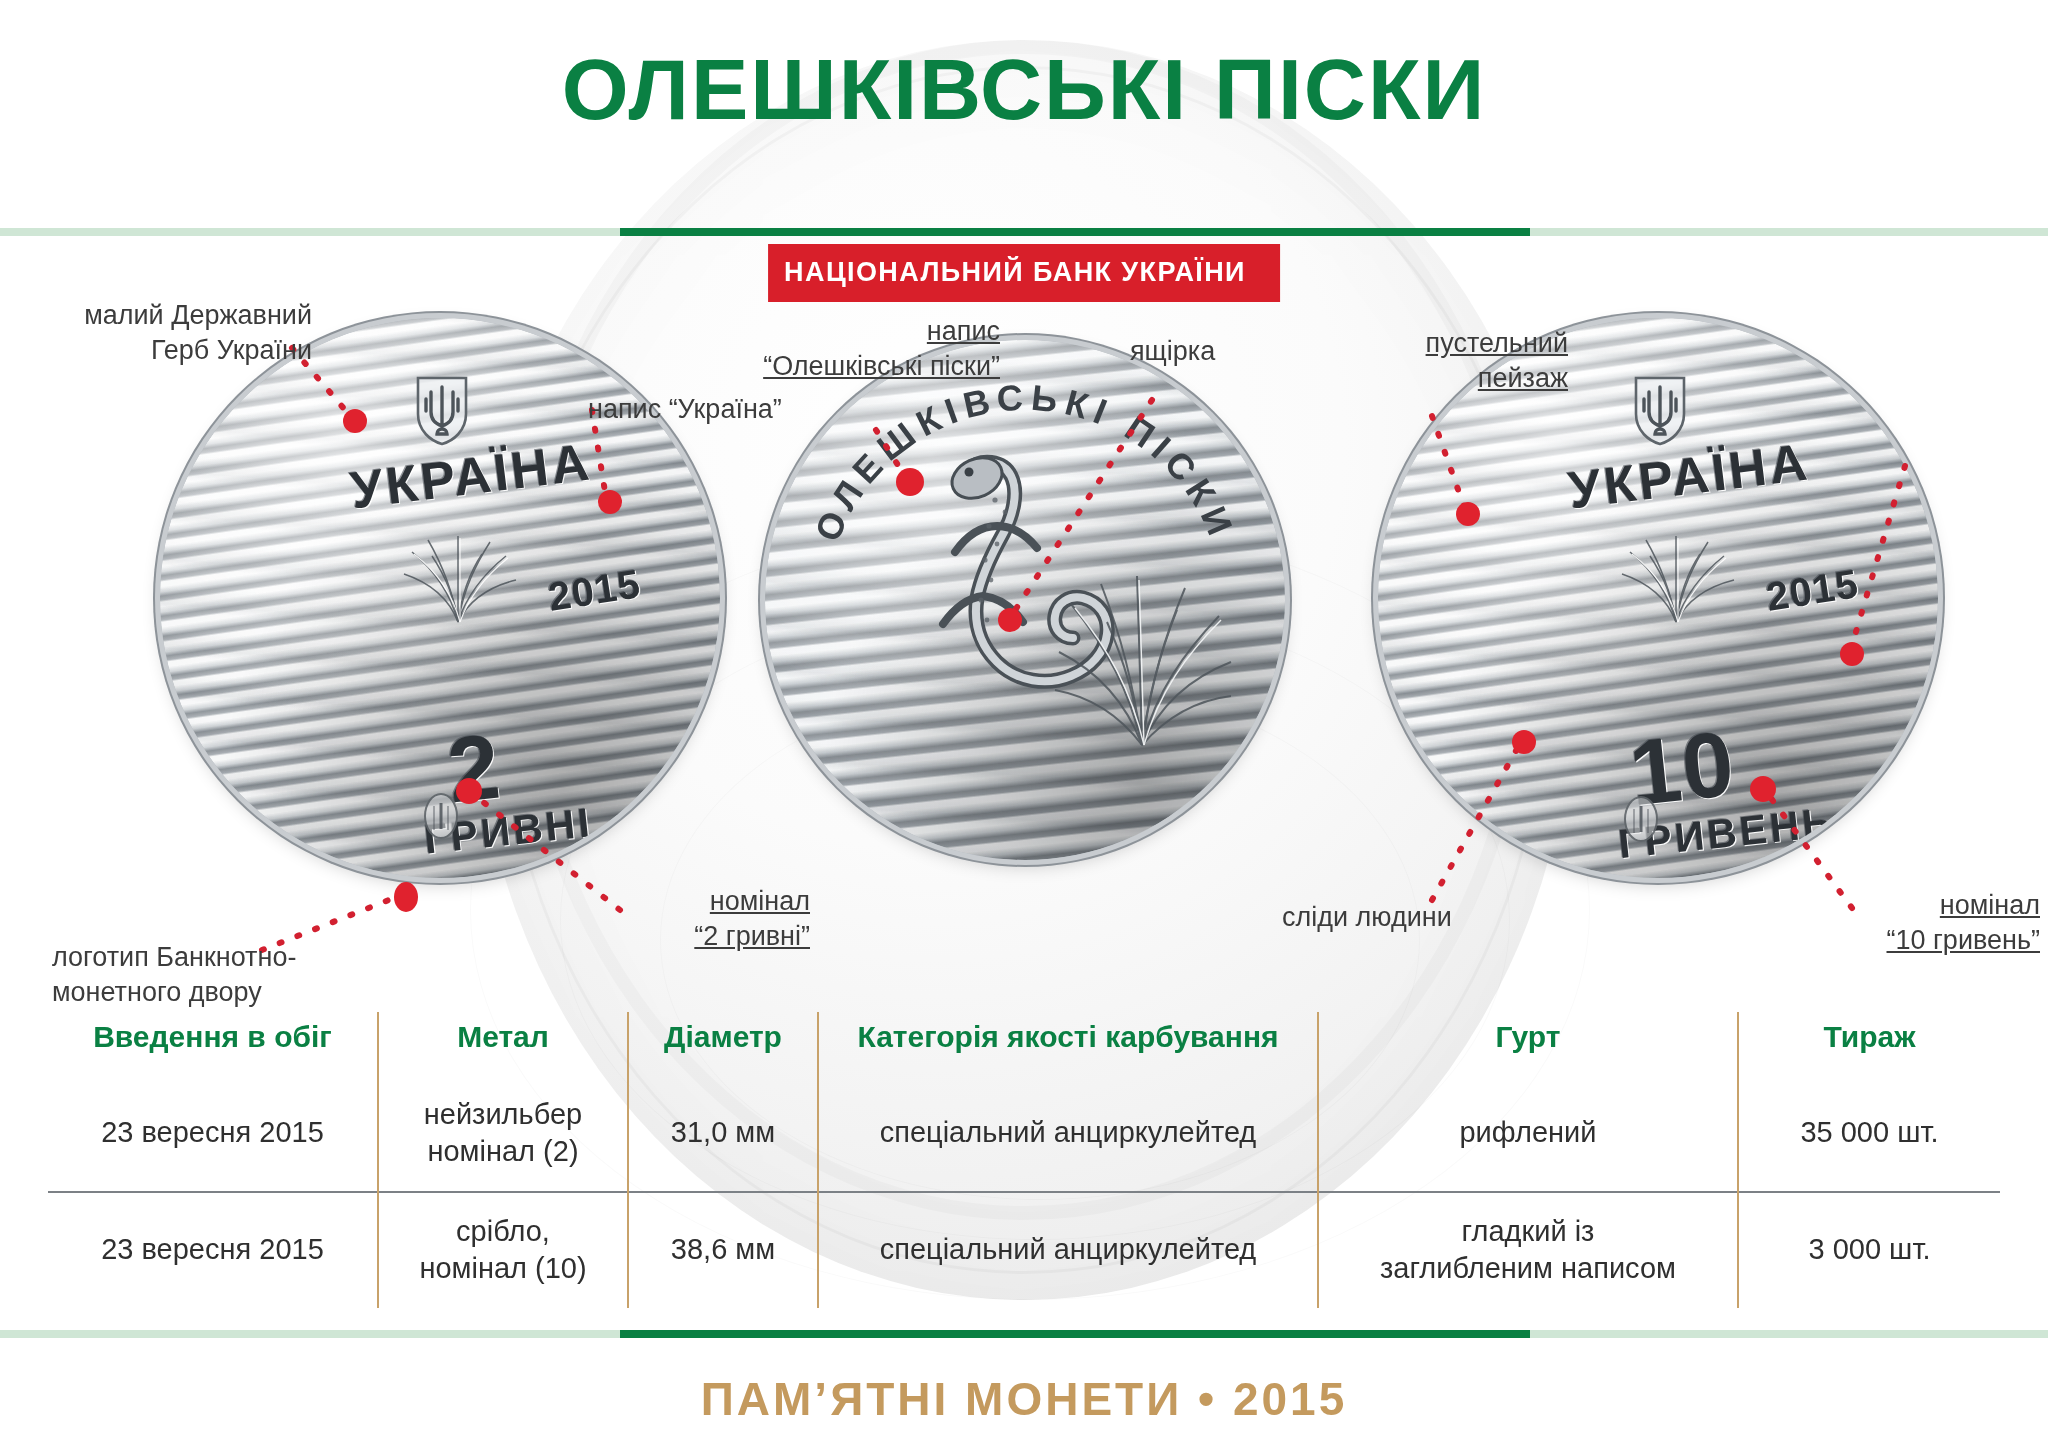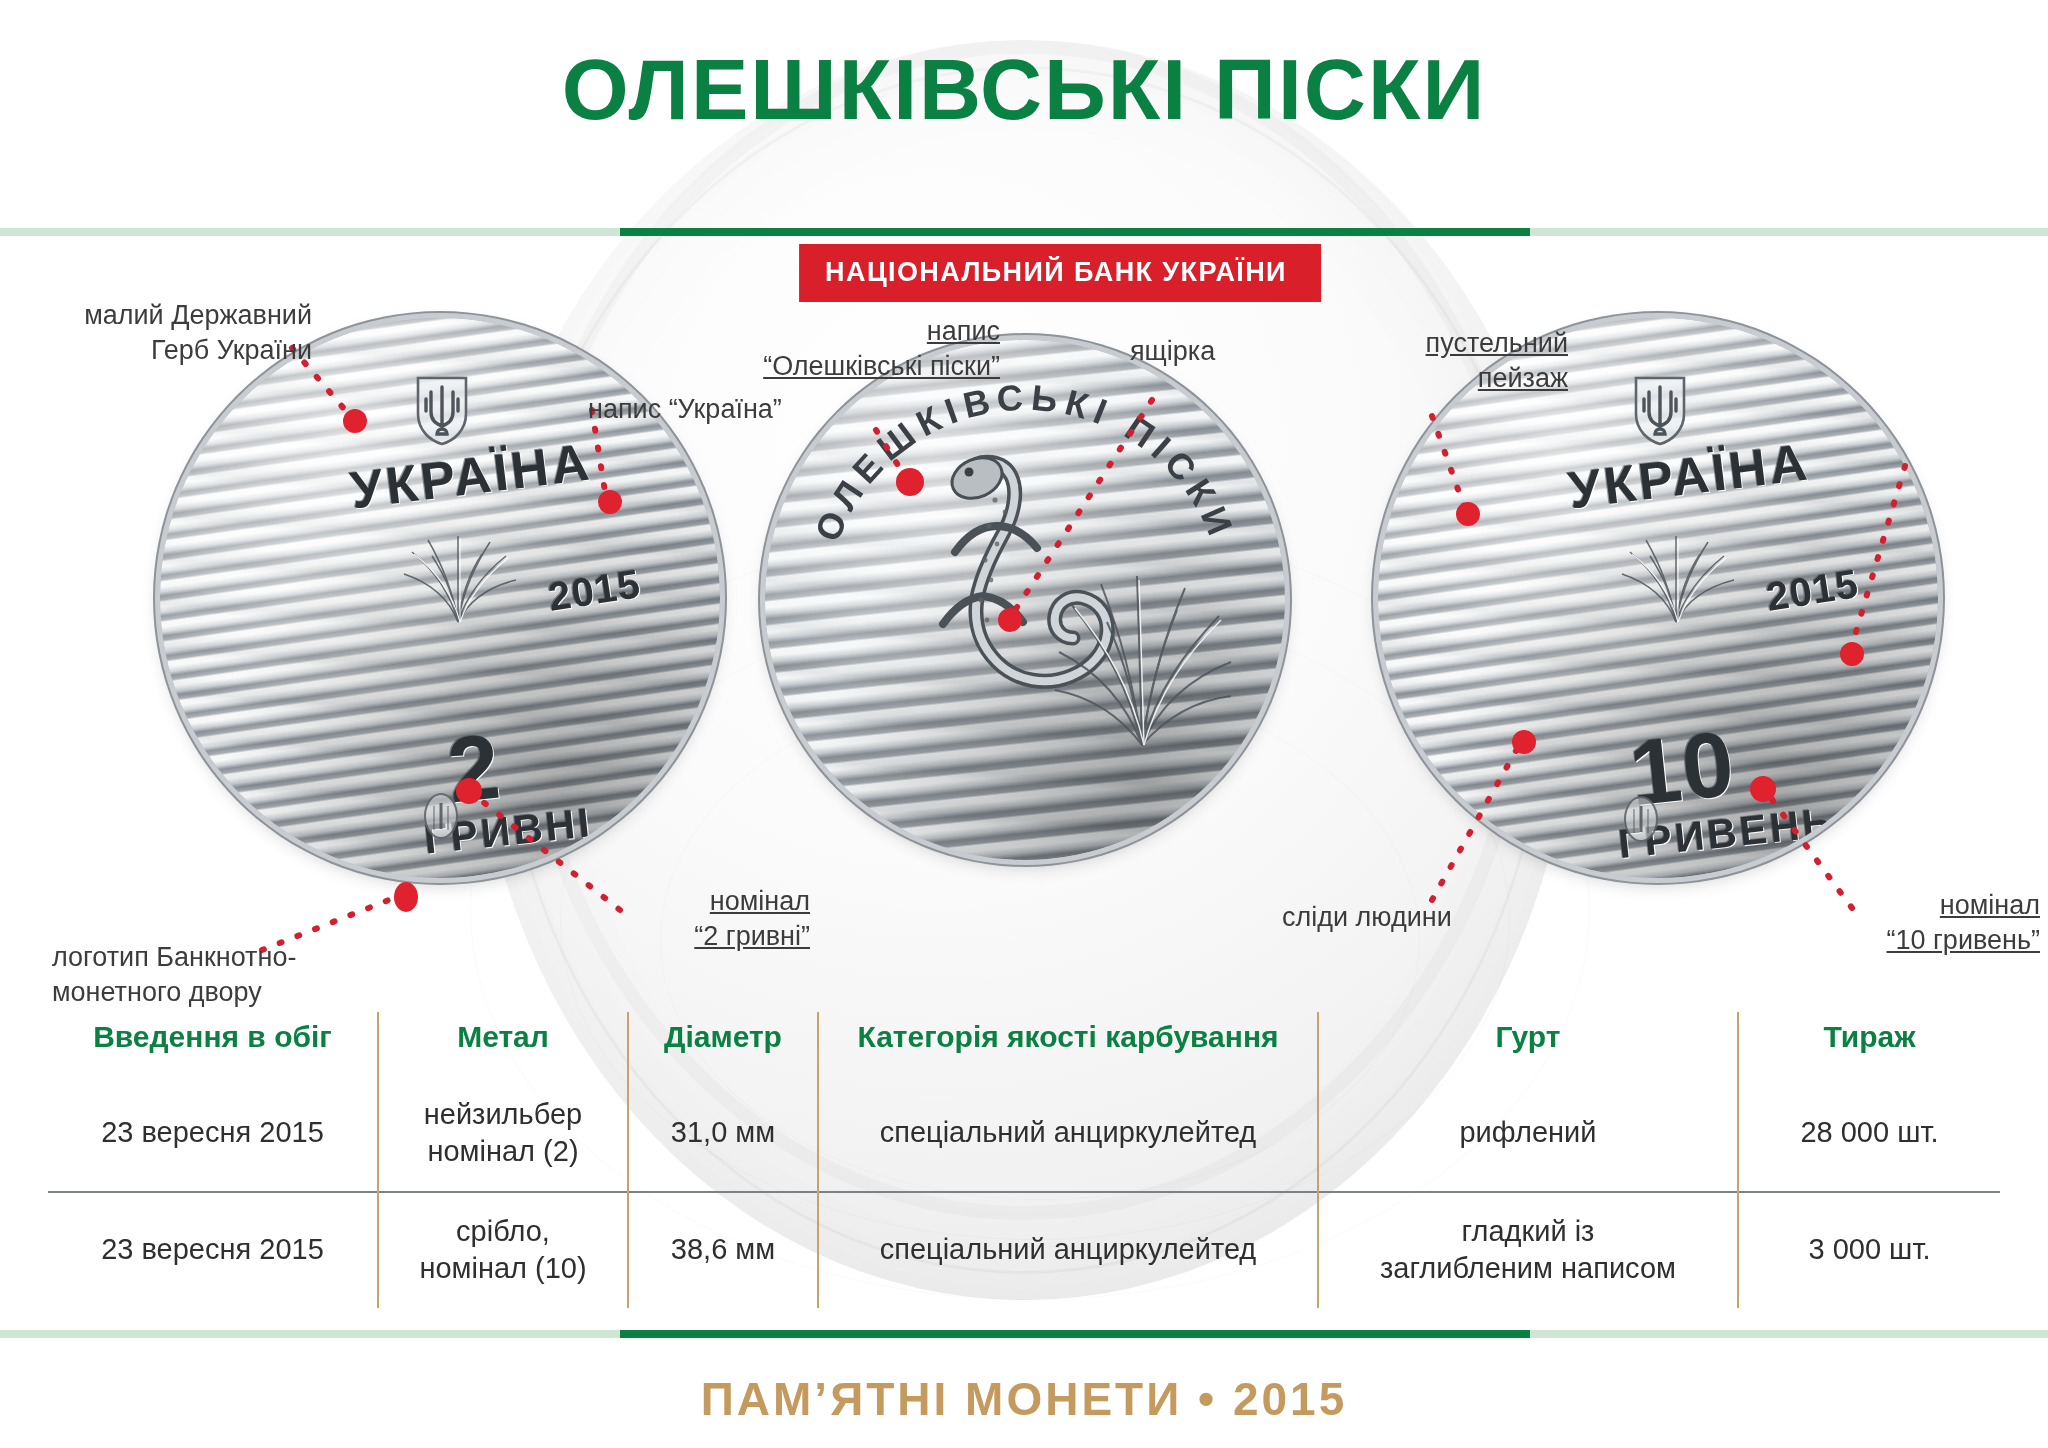--- a/index.html
+++ b/index.html
@@ -124,24 +124,23 @@
   .nbu-banner {
     position: absolute;
     left: 50%;
     transform: translateX(-50%);
     top: 244px;
     background: #d81f2a;
     color: #ffffff;
     font-size: 27px;
     font-weight: 700;
     letter-spacing: 1.4px;
-    padding: 13px 34px 14px 26px;
+    padding: 13px 34px 14px 16px;
     white-space: nowrap;
     z-index: 6;
-    margin-left: 36px;
   }
 
   
   .coin {
     position: absolute;
     border-radius: 50%;
     z-index: 3;
     overflow: hidden;
     box-shadow:
       0 0 0 5px #c8ccd0,
@@ -592,21 +591,21 @@
       </tr>
     </thead>
     <tbody>
       <tr>
         <td>23 вересня 2015</td>
         <td style="white-space:pre-line;">нейзильбер
 номінал (2)</td>
         <td>31,0 мм</td>
         <td>спеціальний анциркулейтед</td>
         <td style="white-space:pre-line;">рифлений</td>
-        <td>28 000 шт.</td>
+        <td>35 000 шт.</td>
       </tr>
       <tr>
         <td>23 вересня 2015</td>
         <td style="white-space:pre-line;">срібло,
 номінал (10)</td>
         <td>38,6 мм</td>
         <td>спеціальний анциркулейтед</td>
         <td style="white-space:pre-line;">гладкий із
 заглибленим написом</td>
         <td>3 000 шт.</td>

